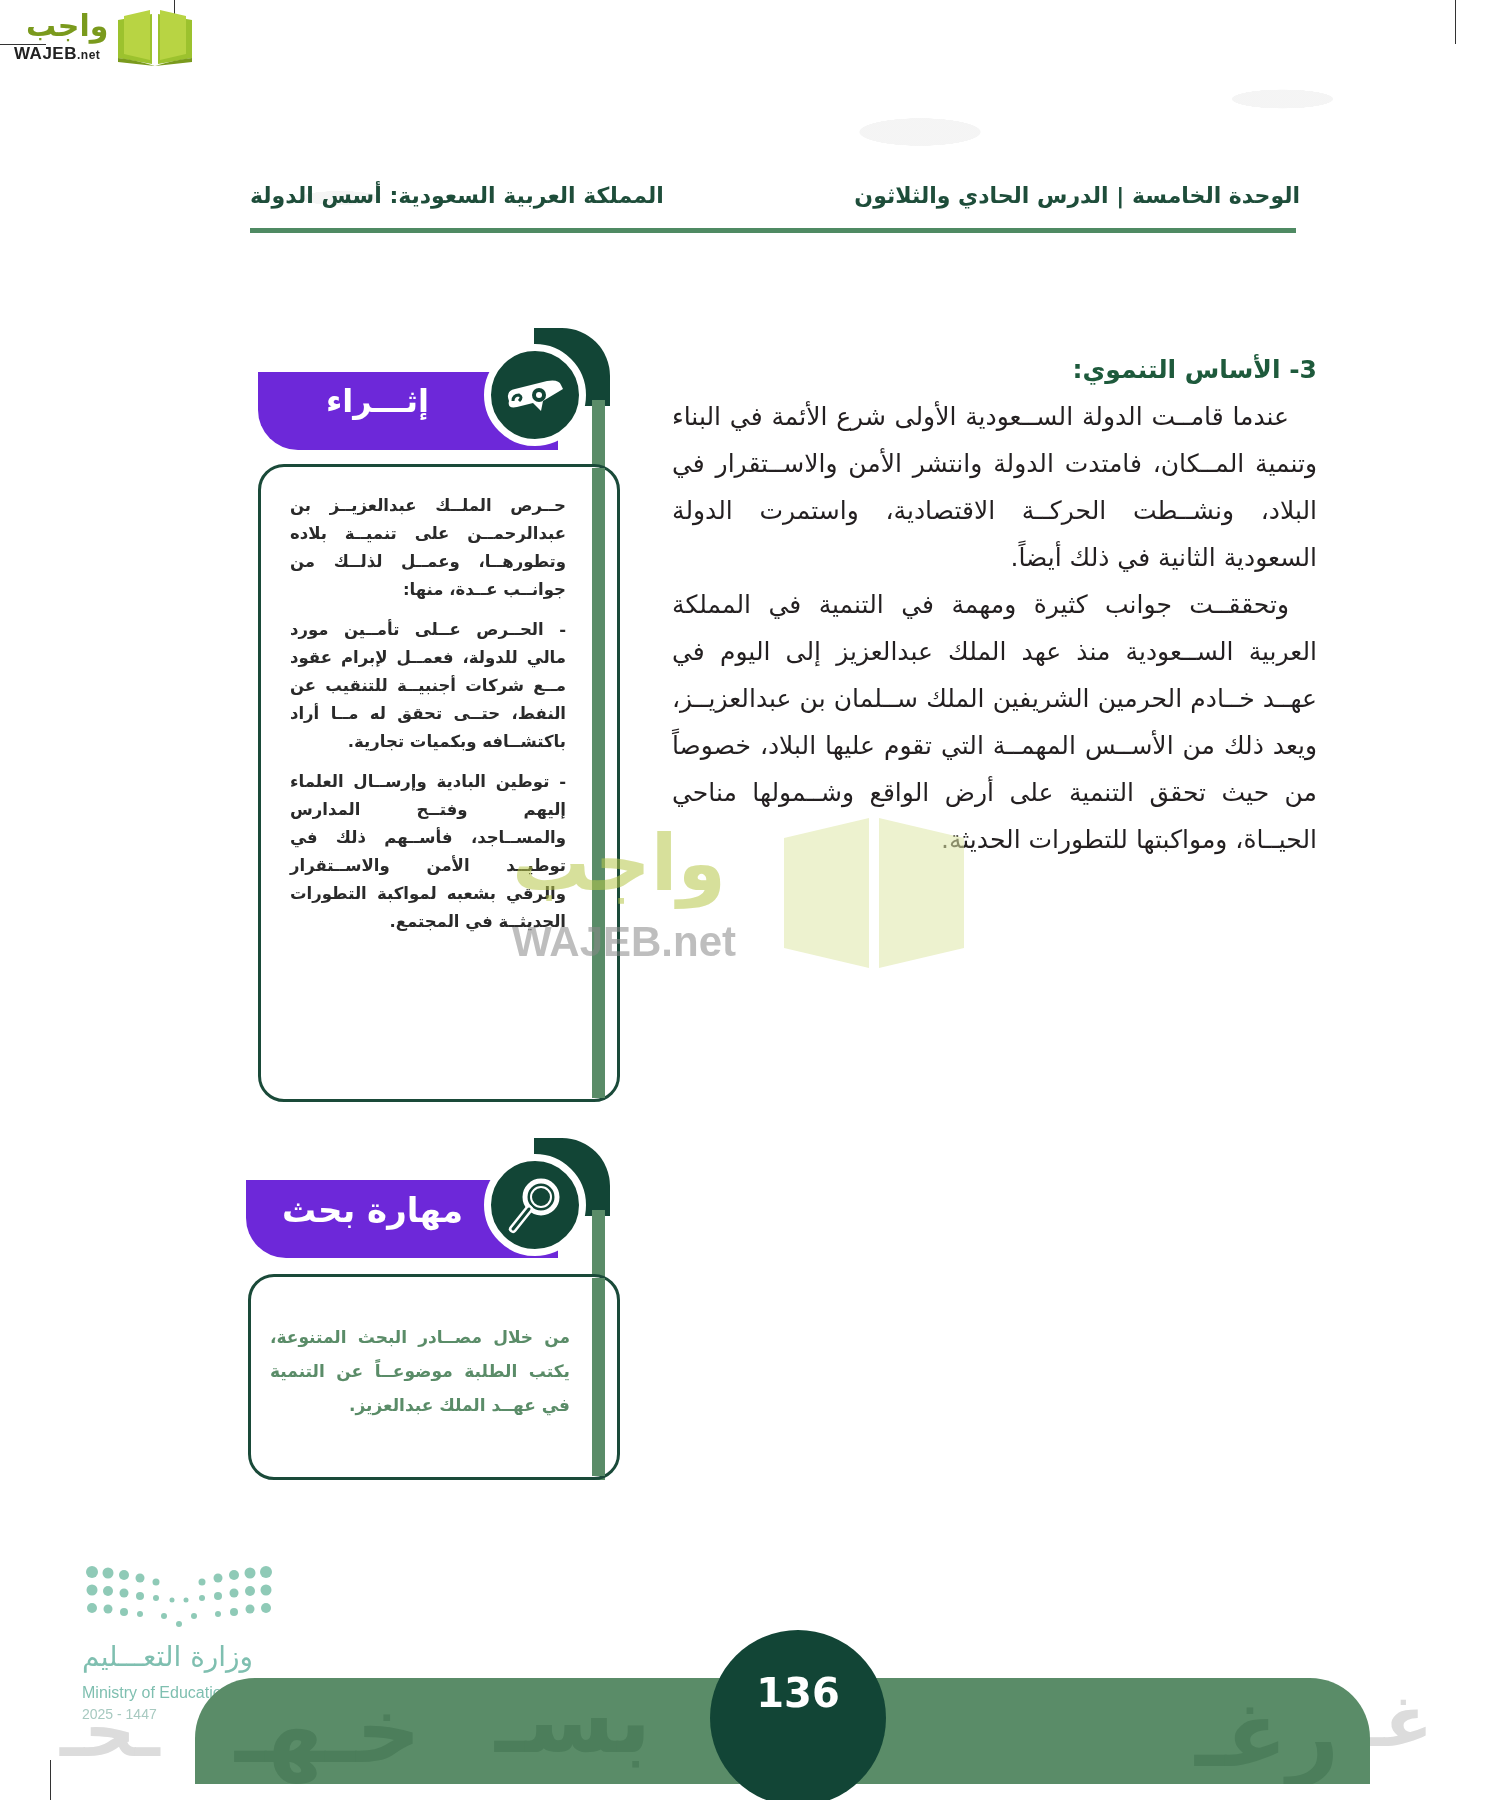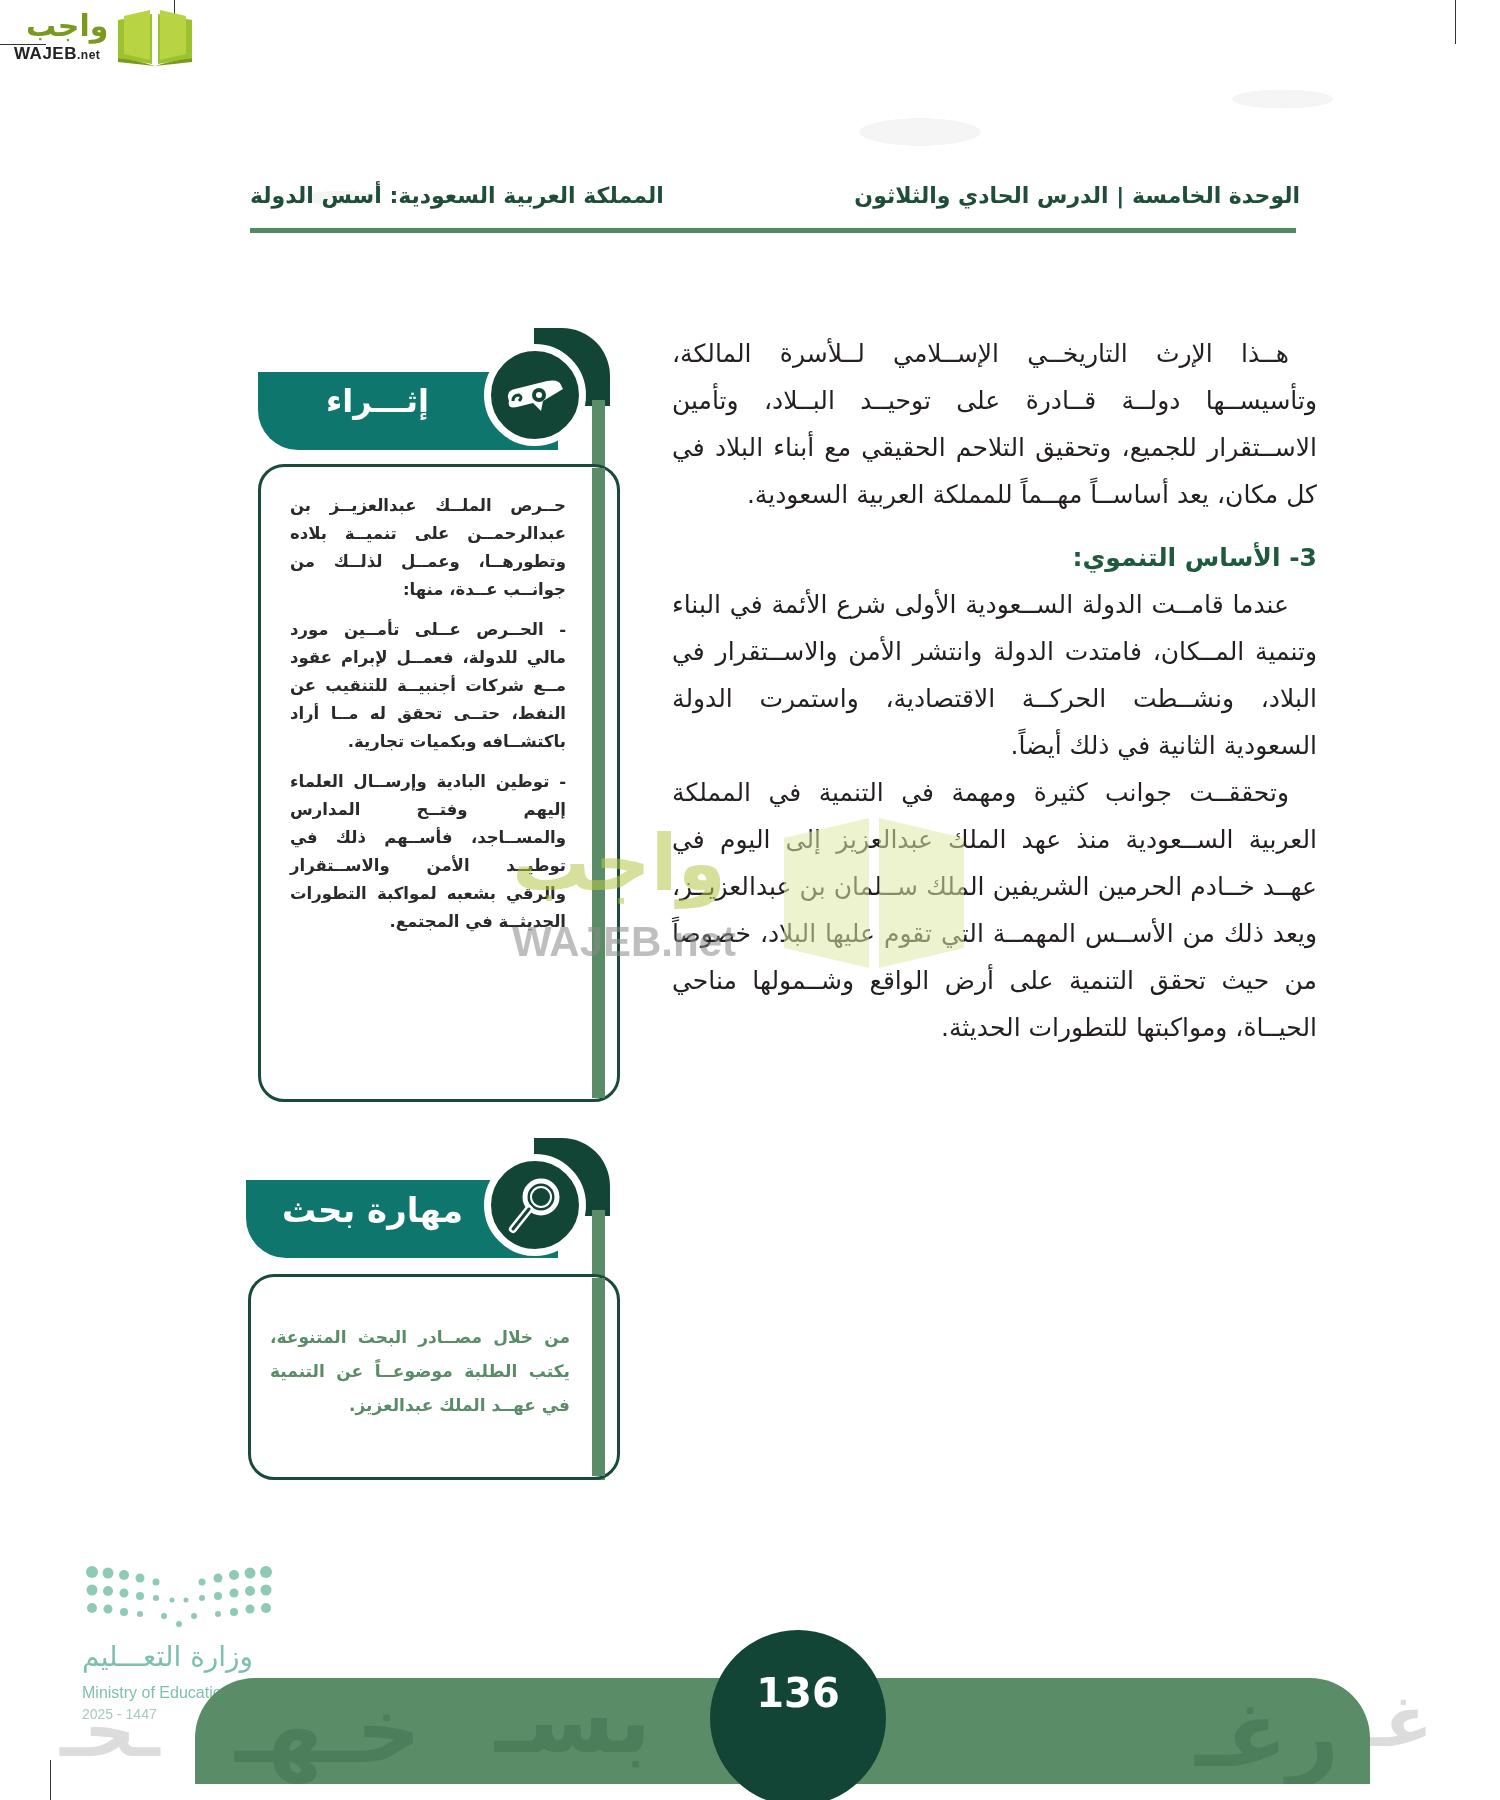--- a/index.html
+++ b/index.html
@@ -40,21 +40,21 @@
     position:absolute; left:672px; top:330px; width:645px;
     direction:rtl; text-align:justify; text-align-last:right;
     font-size:25px; line-height:47px; color:#231f20;
   }
   .main p { margin:0; }
   .main .indent { text-indent:28px; }
   .main h3 { margin:16px 0 0 0; font-size:25px; color:#1e5a3c; font-weight:bold; line-height:47px; }
 
   
   .box-head {
-    position:absolute; height:78px; background:#0f766e;
+    position:absolute; height:78px; background:#6d28d9;
     border-radius:0 0 0 40px;
   }
   .box-head .title {
     position:absolute; top:10px; color:#fff; font-weight:bold; font-size:32px; direction:rtl;
   }
   .corner-dark {
     position:absolute; background:#124536; border-radius:0 48px 0 0;
   }
   .stripe { position:absolute; background:#5a8c68; }
   .icon-circle {
@@ -122,21 +122,20 @@
   </svg>
 </div>
 
 <div class="header">
   <span>الوحدة الخامسة | الدرس الحادي والثلاثون</span>
   <span>المملكة العربية السعودية: أسس الدولة</span>
 </div>
 <div class="header-line"></div>
 
 <div class="main">
-  <p class="indent">هــذا الإرث التاريخــي الإســلامي لــلأسرة المالكة، وتأسيســها دولــة قــادرة على توحيــد البــلاد، وتأمين الاســتقرار للجميع، وتحقيق التلاحم الحقيقي مع أبناء البلاد في كل مكان، يعد أساســاً مهــماً للمملكة العربية السعودية.</p>
   <h3>3- الأساس التنموي:</h3>
   <p class="indent">عندما قامــت الدولة الســعودية الأولى شرع الأئمة في البناء وتنمية المــكان، فامتدت الدولة وانتشر الأمن والاســتقرار في البلاد، ونشــطت الحركــة الاقتصادية، واستمرت الدولة السعودية الثانية في ذلك أيضاً.</p>
   <p class="indent">وتحققــت جوانب كثيرة ومهمة في التنمية في المملكة العربية الســعودية منذ عهد الملك عبدالعزيز إلى اليوم في عهــد خــادم الحرمين الشريفين الملك ســلمان بن عبدالعزيــز، ويعد ذلك من الأســس المهمــة التي تقوم عليها البلاد، خصوصاً من حيث تحقق التنمية على أرض الواقع وشــمولها مناحي الحيــاة، ومواكبتها للتطورات الحديثة.</p>
 </div>
 
 <div>
   <div class="corner-dark" style="left:534px;top:328px;width:76px;height:78px;"></div>
   <div class="stripe" style="left:592px;top:400px;width:13px;height:700px;"></div>
   <div class="box-head" style="left:258px;top:372px;width:300px;">
     <span class="title" style="left:68px;">إثـــراء</span>

